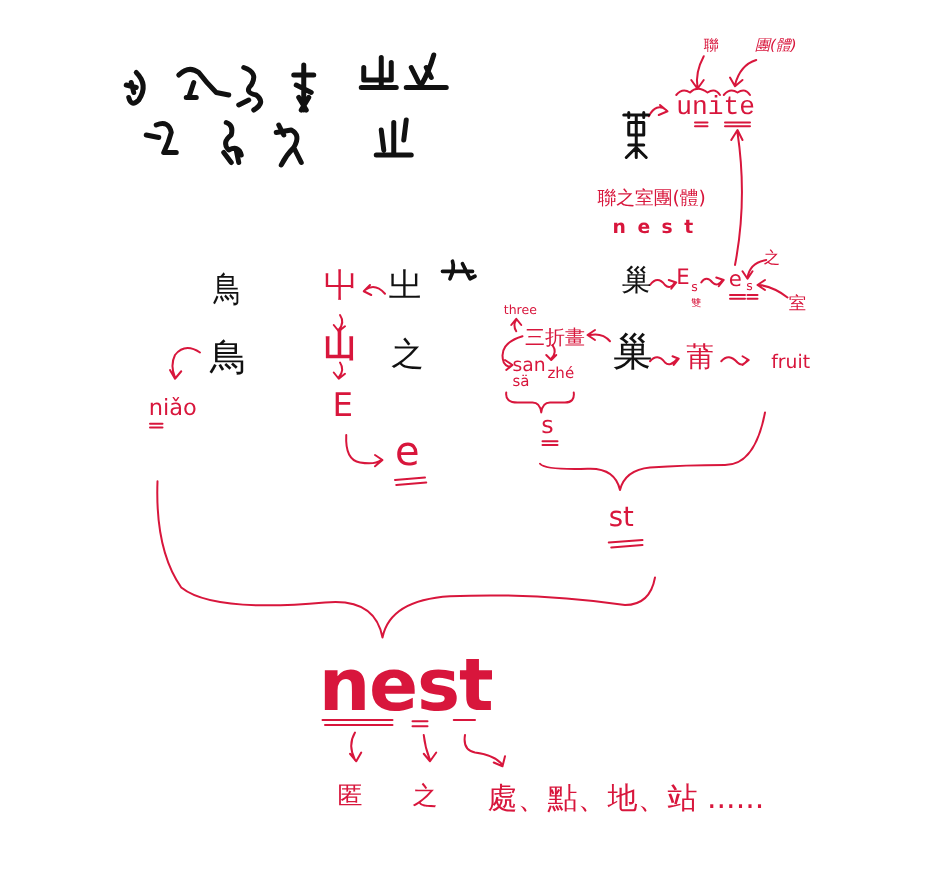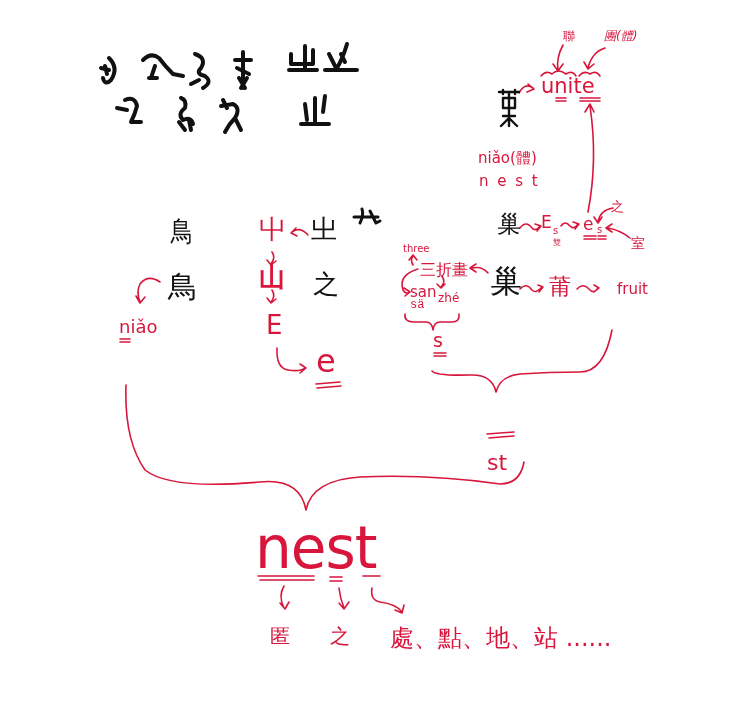--- a/index.html
+++ b/index.html
@@ -97,55 +97,55 @@
   <path d="M62 4 Q58 18 52 28 M44 14 L50 26 M56 14 L60 22 M40 30 L72 30"></path>
   <path d="M30 58 L30 82 M20 64 L22 80 M40 56 L38 72 M16 84 L44 84"></path>
 </svg>
 
 <svg class="ink" style="position:absolute;left:350px;top:205px;width:34px;height:22px;" viewBox="0 0 34 22">
   <path d="M4 12 L28 12 M12 4 Q14 10 10 18 M20 6 L26 18 L30 16" style="stroke-width:3"></path>
 </svg>
 
 <div class="abs red" style="left:563px;top:30px;font-size:12px;">聯</div>
 <div class="abs red" style="left:604px;top:30px;font-size:12px;font-style:italic;">團(體)</div>
-<div class="abs red" style="left:541px;top:76px;font-size:21px;">unite</div>
+<div class="abs red" style="left:541px;top:76px;font-size:21px;font-family:Liberation Mono, monospace;">unite</div>
 <svg class="ink" style="position:absolute;left:497px;top:88px;width:24px;height:40px;" viewBox="0 0 24 40">
   <path d="M2 4 L22 4 M6 2 L6 6 M18 2 L18 6 M6 10 L18 10 L18 20 L6 20 Z M12 4 L12 38 M6 28 L18 28 M12 30 L4 38 M12 30 L20 38" style="stroke-width:2.4"></path>
 </svg>
-<div class="abs red" style="left:478px;top:151px;font-size:15px;">niǎo(體)</div>
-<div class="abs red" style="left:479px;top:174px;font-size:15px;letter-spacing:2px;font-weight:normal;">n e s t</div>
+<div class="abs red" style="left:478px;top:151px;font-size:15px;">聯之室團(體)</div>
+<div class="abs red" style="left:490px;top:174px;font-size:15px;letter-spacing:2px;font-weight:bold;">n e s t</div>
 
 <div class="abs blk glyph" style="left:497px;top:212px;font-size:24px;">巢</div>
 <div class="abs red" style="left:541px;top:214px;font-size:17px;">E</div>
 <div class="abs red" style="left:553px;top:226px;font-size:10px;">s</div>
 <div class="abs red" style="left:553px;top:239px;font-size:8px;">雙</div>
 <div class="abs red" style="left:583px;top:216px;font-size:17px;">e</div>
 <div class="abs red" style="left:597px;top:225px;font-size:10px;">s</div>
 <div class="abs red" style="left:611px;top:200px;font-size:13px;">之</div>
 <div class="abs red" style="left:631px;top:236px;font-size:14px;">室</div>
 
 <div class="abs blk" style="left:490px;top:265px;font-size:32px;">巢</div>
 <div class="abs red" style="left:549px;top:276px;font-size:22px;">莆</div>
 <div class="abs red" style="left:599px;top:282px;font-size:15px;margin-left:18px;">fruit</div>
 
 <div class="abs red" style="left:403px;top:244px;font-size:10px;">three</div>
 <div class="abs red" style="left:420px;top:262px;font-size:16px;">三折畫</div>
 <div class="abs red" style="left:410px;top:285px;font-size:15px;">san</div>
-<div class="abs red" style="left:410px;top:299px;font-size:12px;font-family:Liberation Mono, monospace;">sä</div>
+<div class="abs red" style="left:410px;top:299px;font-size:12px;">sä</div>
 <div class="abs red" style="left:438px;top:292px;font-size:12px;text-align:right;">zhé</div>
 <div class="abs red" style="left:433px;top:331px;font-size:19px;">s</div>
-<div class="abs red" style="left:487px;top:404px;font-size:22px;margin-top:48px;">st</div>
+<div class="abs red" style="left:487px;top:404px;font-size:22px;">st</div>
 
 <div class="abs blk glyph" style="left:168px;top:218px;font-size:28px;transform:scaleX(0.8);">鳥</div>
 <div class="abs blk" style="left:168px;top:272px;font-size:30px;">鳥</div>
 <div class="abs red" style="left:119px;top:318px;font-size:18px;">niǎo</div>
 
 <div class="abs red" style="left:259px;top:216px;font-size:26px;">屮</div>
 <div class="abs blk" style="left:311px;top:216px;font-size:26px;">㞢</div>
 <div class="abs red" style="left:259px;top:264px;font-size:26px;font-weight:bold;">山</div>
 <div class="abs blk" style="left:313px;top:271px;font-size:26px;">之</div>
 <div class="abs red" style="left:266px;top:312px;font-size:26px;">E</div>
 <div class="abs red" style="left:316px;top:345px;font-size:32px;">e</div>
 
-<div class="abs red" style="left:255px;top:519px;font-size:58px;font-weight:normal;letter-spacing:-1px;">nest</div>
+<div class="abs red" style="left:255px;top:519px;font-size:58px;font-weight:bold;letter-spacing:-1px;">nest</div>
 <div class="abs red" style="left:270px;top:626px;font-size:20px;">匿</div>
 <div class="abs red" style="left:330px;top:626px;font-size:20px;">之</div>
 <div class="abs red" style="left:390px;top:626px;font-size:24px;">處、點、地、站 ......</div>
 
 </body></html>

